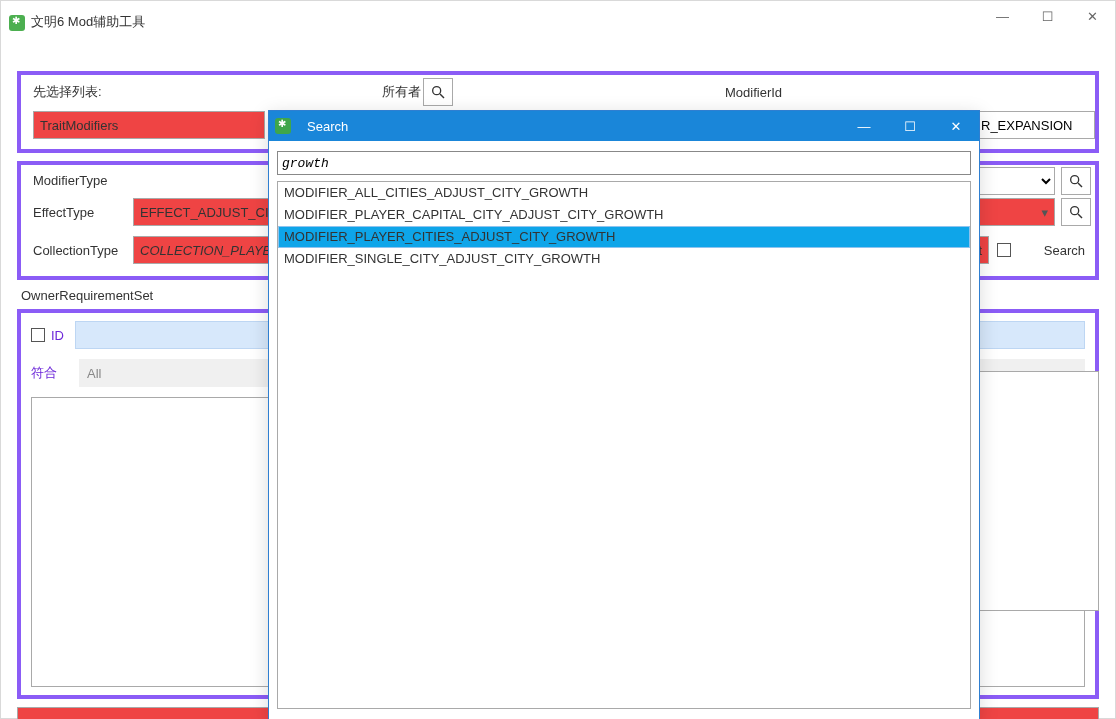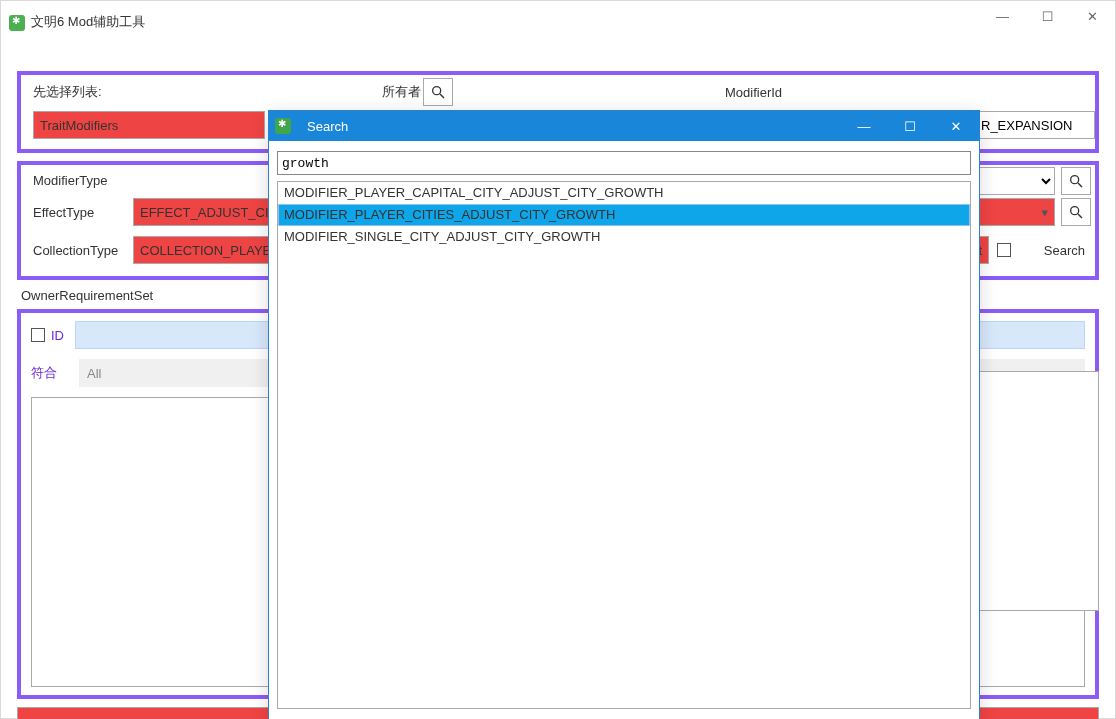--- a/index.html
+++ b/index.html
@@ -149,20 +149,21 @@
     color:#fff; font-family:"Segoe UI Symbol",sans-serif;
   }
   .search-body { padding:10px 8px; flex:1; display:flex; flex-direction:column; }
   .search-input {
     border:1px solid #888;
     height:24px;
     font-family: "SimSun", "Courier New", monospace;
     font-size:13px;
     padding:2px 4px;
     width:100%;
+    font-style:italic;
   }
   .search-results {
     border:1px solid #a9a9a9;
     flex:1;
     margin-top:6px;
     overflow:hidden;
     background:#fff;
   }
   .result-item {
     padding:2px 6px;
@@ -228,21 +229,21 @@
         <div class="readonly-field dropdown-arrow" style="position:absolute;right:40px;width:90px;display:flex;"></div>
         <div class="searchbtn" style="position:absolute;right:4px;">
           <svg viewBox="0 0 24 24">
               <circle class="mag" cx="10" cy="10" r="6"></circle>
               <line class="mag" x1="15" y1="15" x2="21" y2="21"></line>
             </svg>
         </div>
       </div>
       <div class="row" style="margin-bottom:0;">
         <span class="lbl">CollectionType</span>
-        <div class="readonly-field" style="width:140px;">COLLECTION_PLAYE</div>
+        <div class="readonly-field" style="width:140px;font-style:italic;">COLLECTION_PLAYE</div>
         <div class="readonly-field" style="position:absolute;right:106px;width:30px;justify-content:flex-end;padding-right:6px;">t</div>
         <span class="checkbox" style="position:absolute;right:78px;"></span>
         <span style="position:absolute;right:10px;">Search</span>
       </div>
     </div>
 
     <div>
       <div style="margin:4px 0 6px 4px;">OwnerRequirementSet</div>
       <div class="group" style="padding:8px 10px;">
         <div class="row">
@@ -270,18 +271,19 @@
     <span class="search-title">Search</span>
     <div class="search-win-controls">
       <div class="search-win-btn">—</div>
       <div class="search-win-btn">☐</div>
       <div class="search-win-btn">✕</div>
     </div>
   </div>
   <div class="search-body">
     <input class="search-input" value="growth" style="">
     <div class="search-results" id="search-results">
+        <div class="result-item">MODIFIER_ALL_CITIES_ADJUST_CITY_GROWTH</div>
         <div class="result-item">MODIFIER_PLAYER_CAPITAL_CITY_ADJUST_CITY_GROWTH</div>
         <div class="result-item selected">MODIFIER_PLAYER_CITIES_ADJUST_CITY_GROWTH</div>
         <div class="result-item">MODIFIER_SINGLE_CITY_ADJUST_CITY_GROWTH</div>
       </div>
   </div>
 </div>
 
 </body></html>

